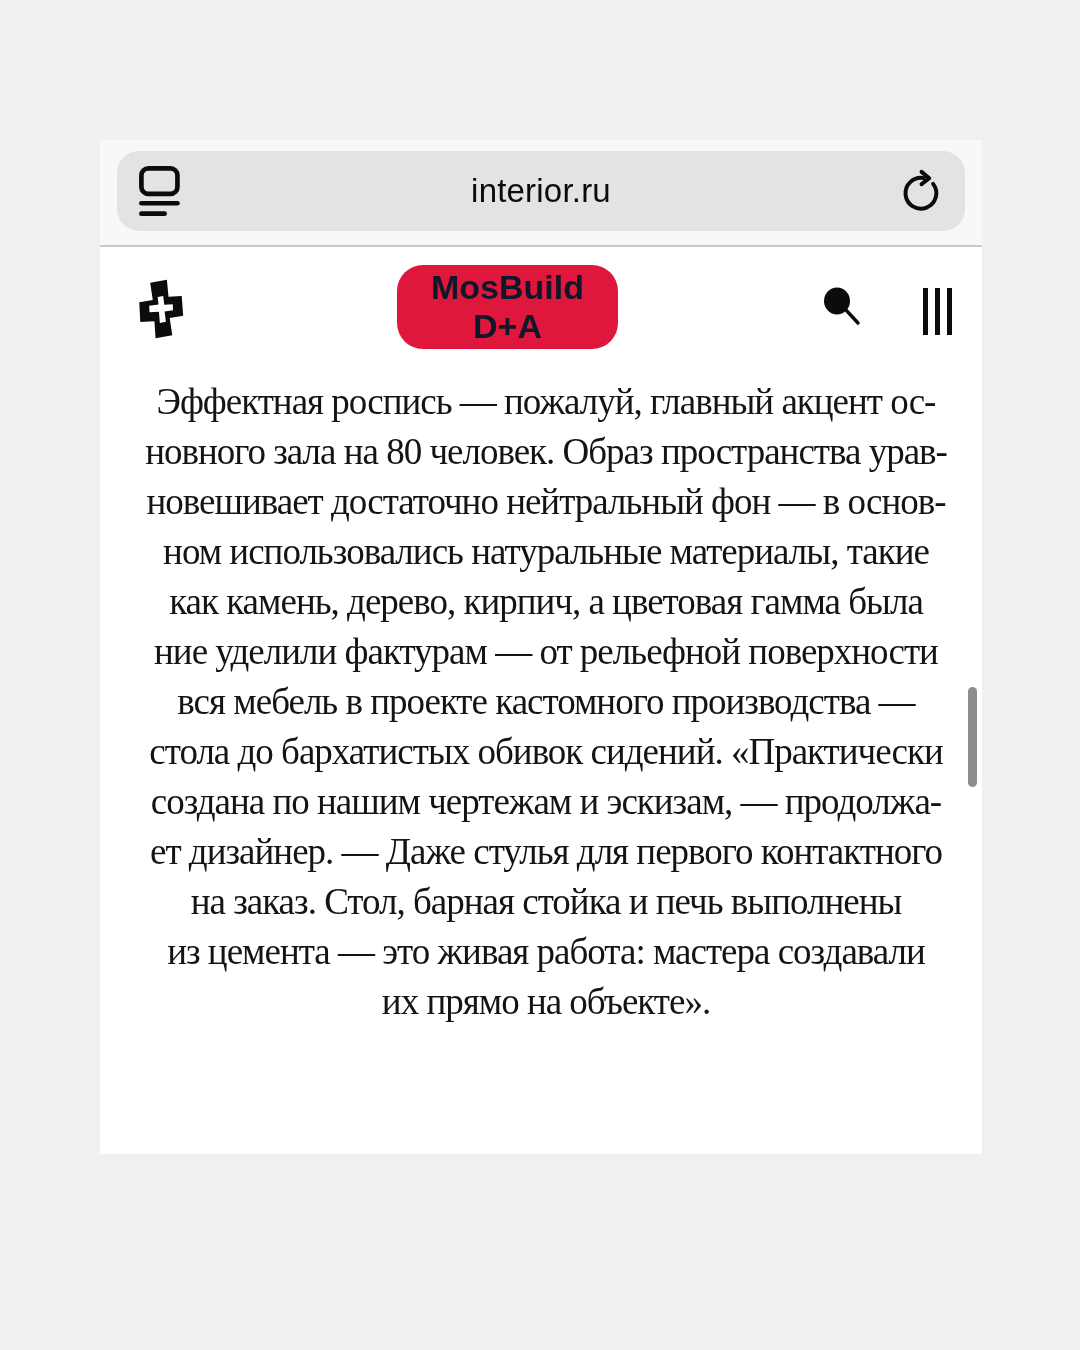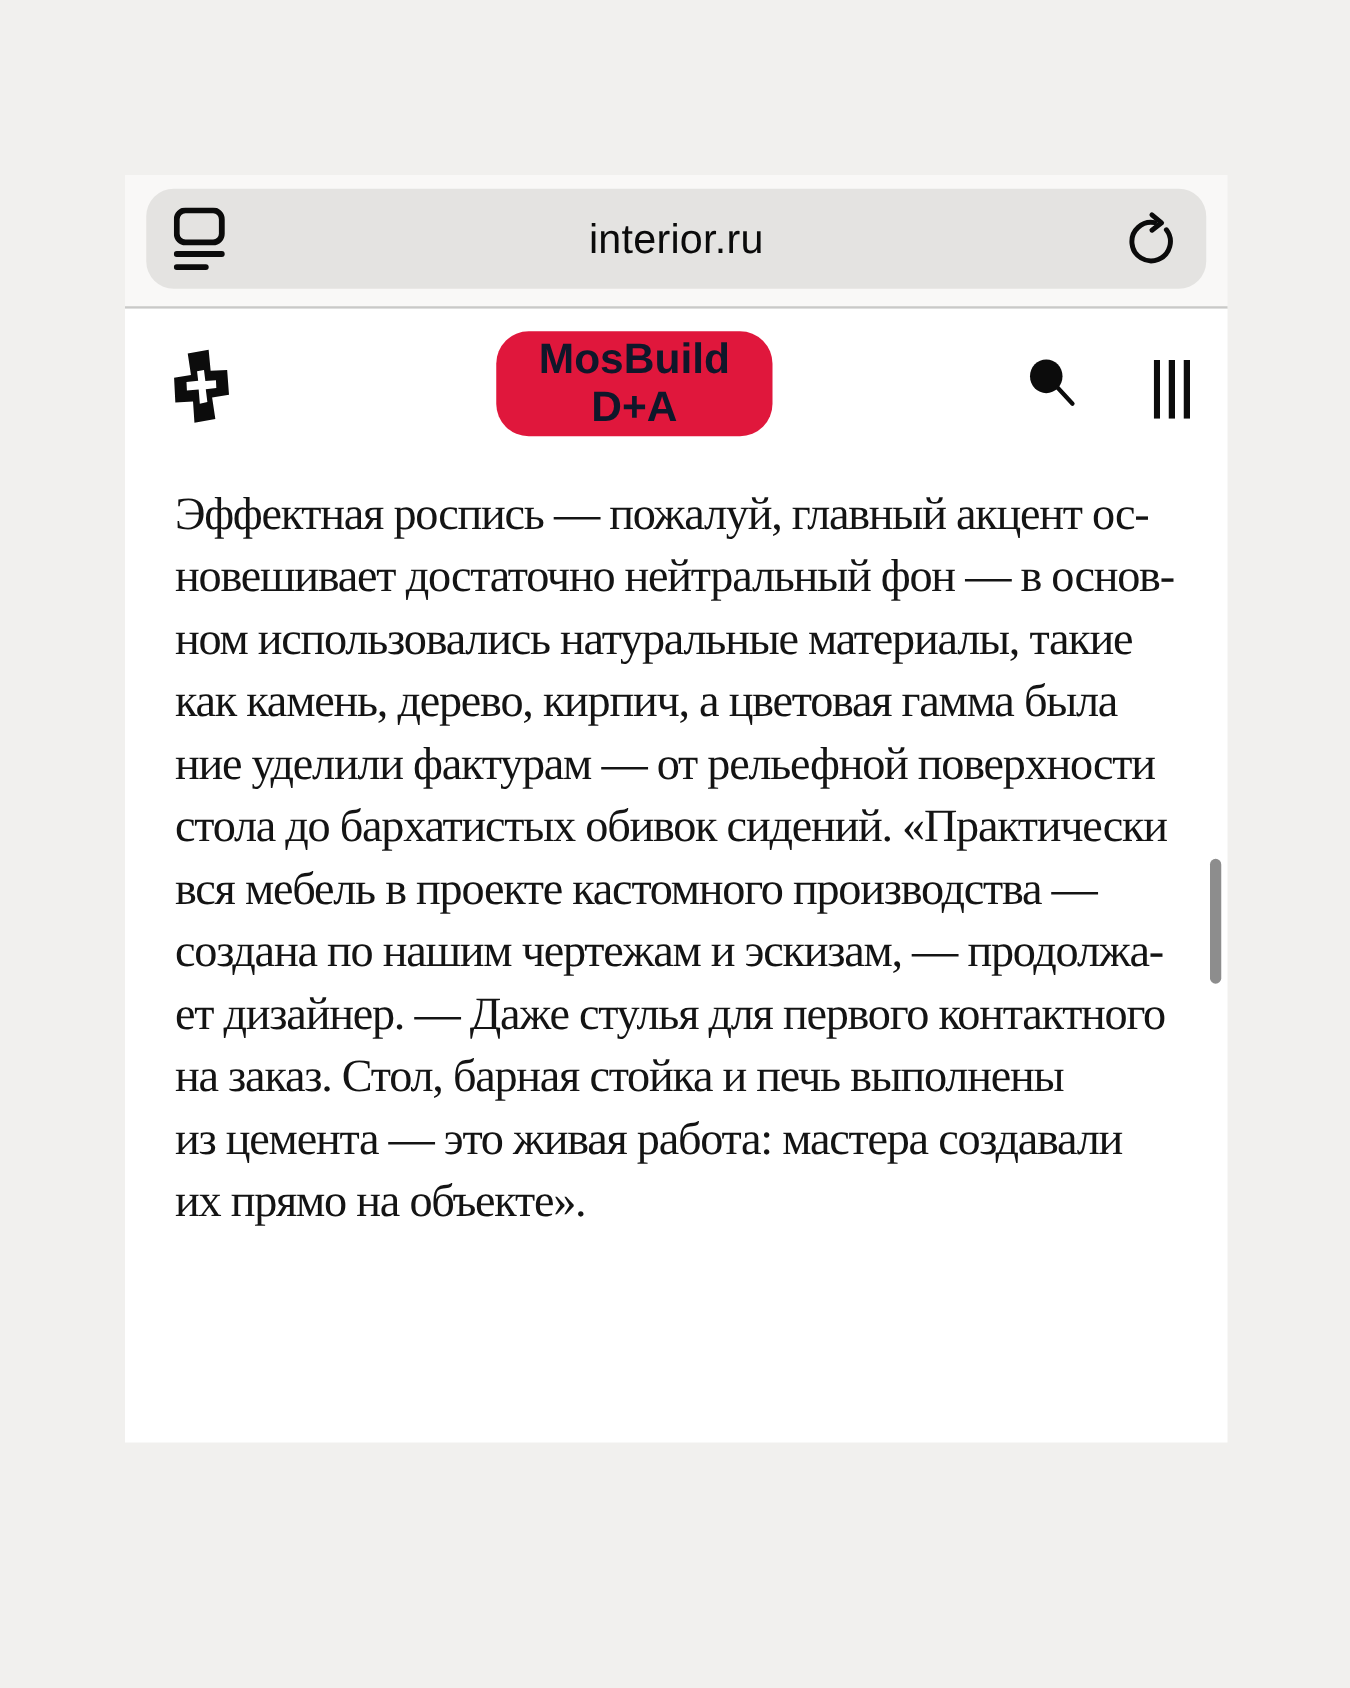--- a/index.html
+++ b/index.html
@@ -21,22 +21,22 @@
   .page { position:relative; width:882px; height:907px; background:#ffffff; overflow:hidden; }
 
   .site-header { position:relative; height:120px; }
   .site-logo { position:absolute; left:36px; top:29px; }
   .badge { position:absolute; left:297px; top:18px; width:221px; height:84px; border:none;
            border-radius:26px; display:flex; align-items:center; justify-content:center;
            color:#0f172a; font-weight:bold; font-size:34px; font-family:"Liberation Sans", sans-serif; cursor:pointer; }
   .search-btn { position:absolute; left:723px; top:40px; width:44px; height:44px; background:none; border:none; cursor:pointer; }
   .menu-btn { position:absolute; left:823px; top:41px; width:29px; height:47px; background:none; border:none; cursor:pointer; }
 
-  .article { margin:20px 30px 0 40px; font-family:"Liberation Serif", serif; font-size:37px;
-             line-height:50px; letter-spacing:-1px; color:#141414; }
+  .article { margin:10px 30px 0 40px; font-family:"Liberation Serif", serif; font-size:37px;
+             line-height:50px; letter-spacing:-1px; color:#141414;text-align:center; }
   .article .line { white-space:nowrap; }
 
   .scroll-thumb { position:absolute; left:868px; top:440px; width:9px; height:100px;
                   background:#8d8d8d; border-radius:5px; }
 </style>
 </head>
 <body>
 
 <div class="canvas">
   <div class="browser">
@@ -85,26 +85,27 @@
           <svg width="29" height="47" viewBox="0 0 29 47">
             <rect x="0" y="0" width="5" height="47" fill="#0c0c0c"></rect>
             <rect x="12" y="0" width="5" height="47" fill="#0c0c0c"></rect>
             <rect x="24" y="0" width="5" height="47" fill="#0c0c0c"></rect>
           </svg>
         </button>
       </header>
 
       <main class="article">
           <div class="line">Эффектная роспись — пожалуй, главный акцент ос-</div>
+          <div class="line">новного зала на 80 человек. Образ пространства урав-</div>
           <div class="line">новешивает достаточно нейтральный фон — в основ-</div>
           <div class="line">ном использовались натуральные материалы, такие</div>
           <div class="line">как камень, дерево, кирпич, а цветовая гамма была</div>
           <div class="line">ние уделили фактурам — от рельефной поверхности</div>
+          <div class="line">вся мебель в проекте кастомного производства —</div>
           <div class="line">стола до бархатистых обивок сидений. «Практически</div>
-          <div class="line">вся мебель в проекте кастомного производства —</div>
           <div class="line">создана по нашим чертежам и эскизам, — продолжа-</div>
           <div class="line">ет дизайнер. — Даже стулья для первого контактного</div>
           <div class="line">на заказ. Стол, барная стойка и печь выполнены</div>
           <div class="line">из цемента — это живая работа: мастера создавали</div>
           <div class="line">их прямо на объекте».</div>
         </main>
 
       <div class="scroll-thumb"></div>
     </div>
 

